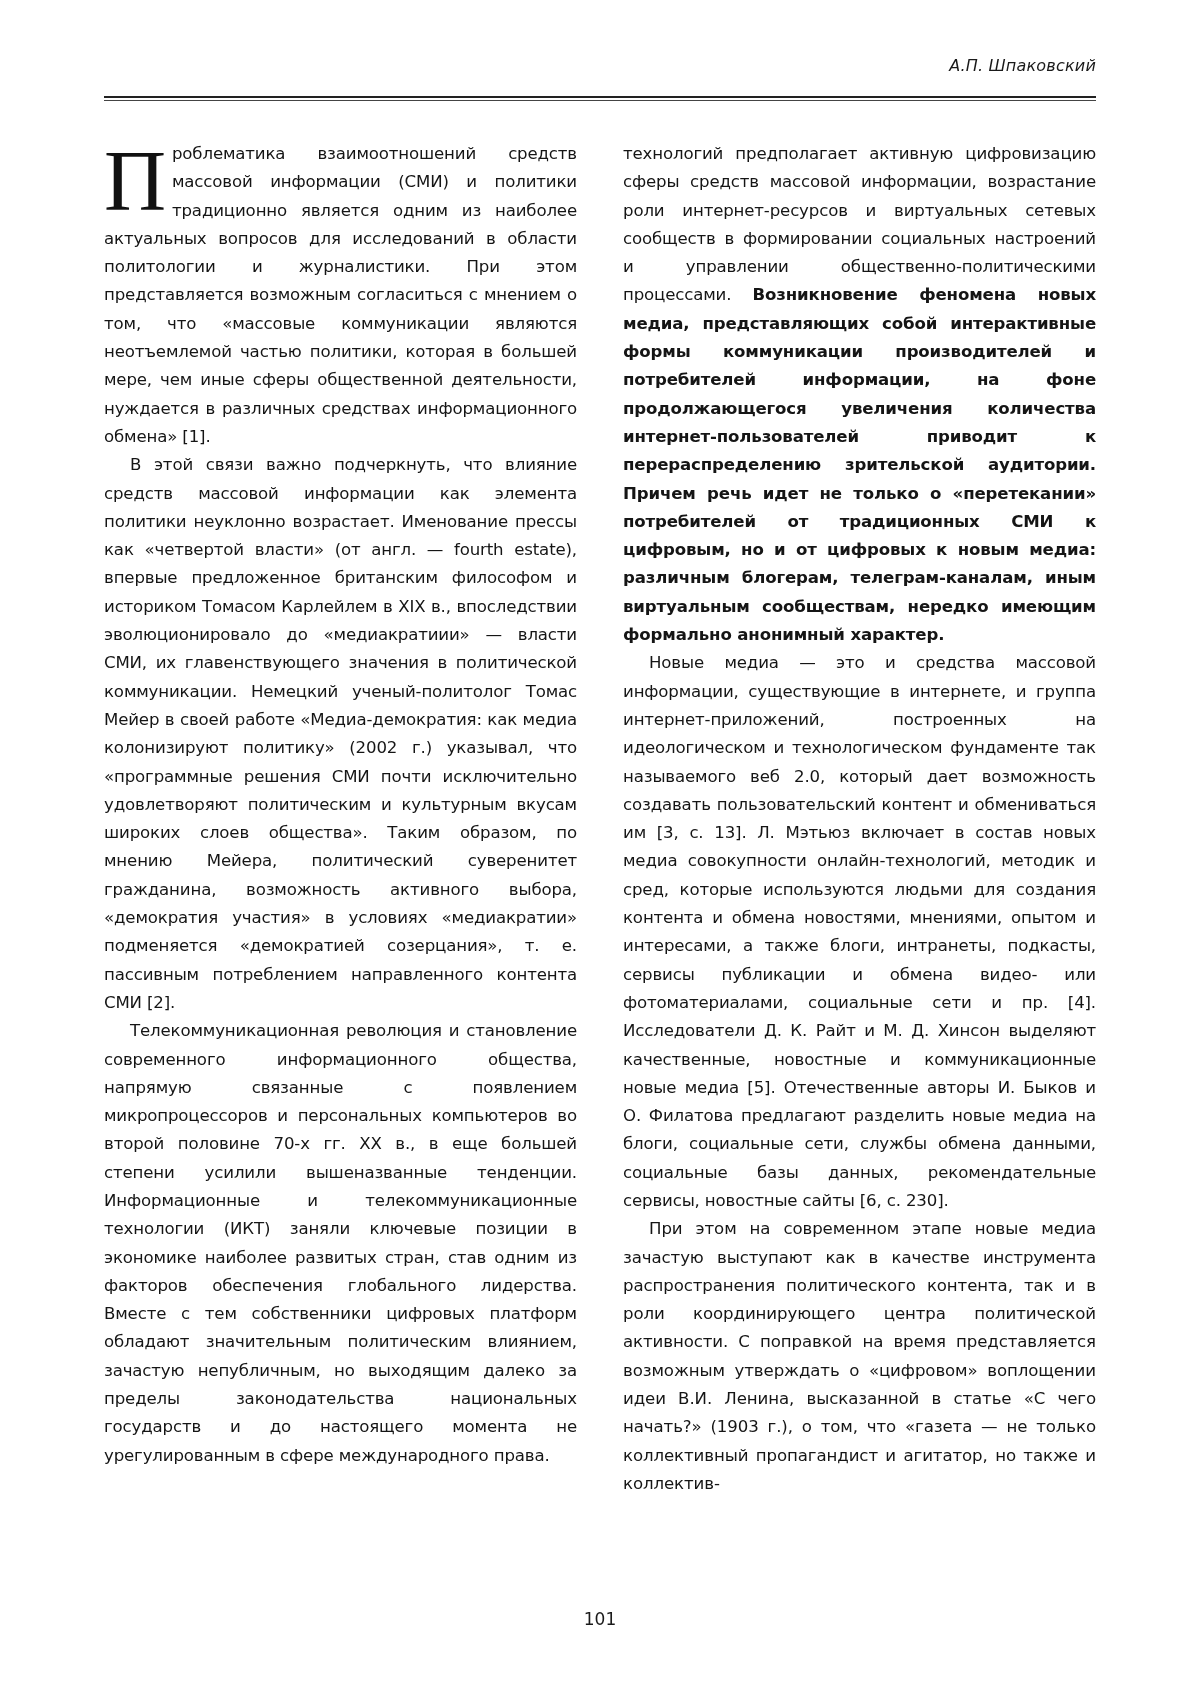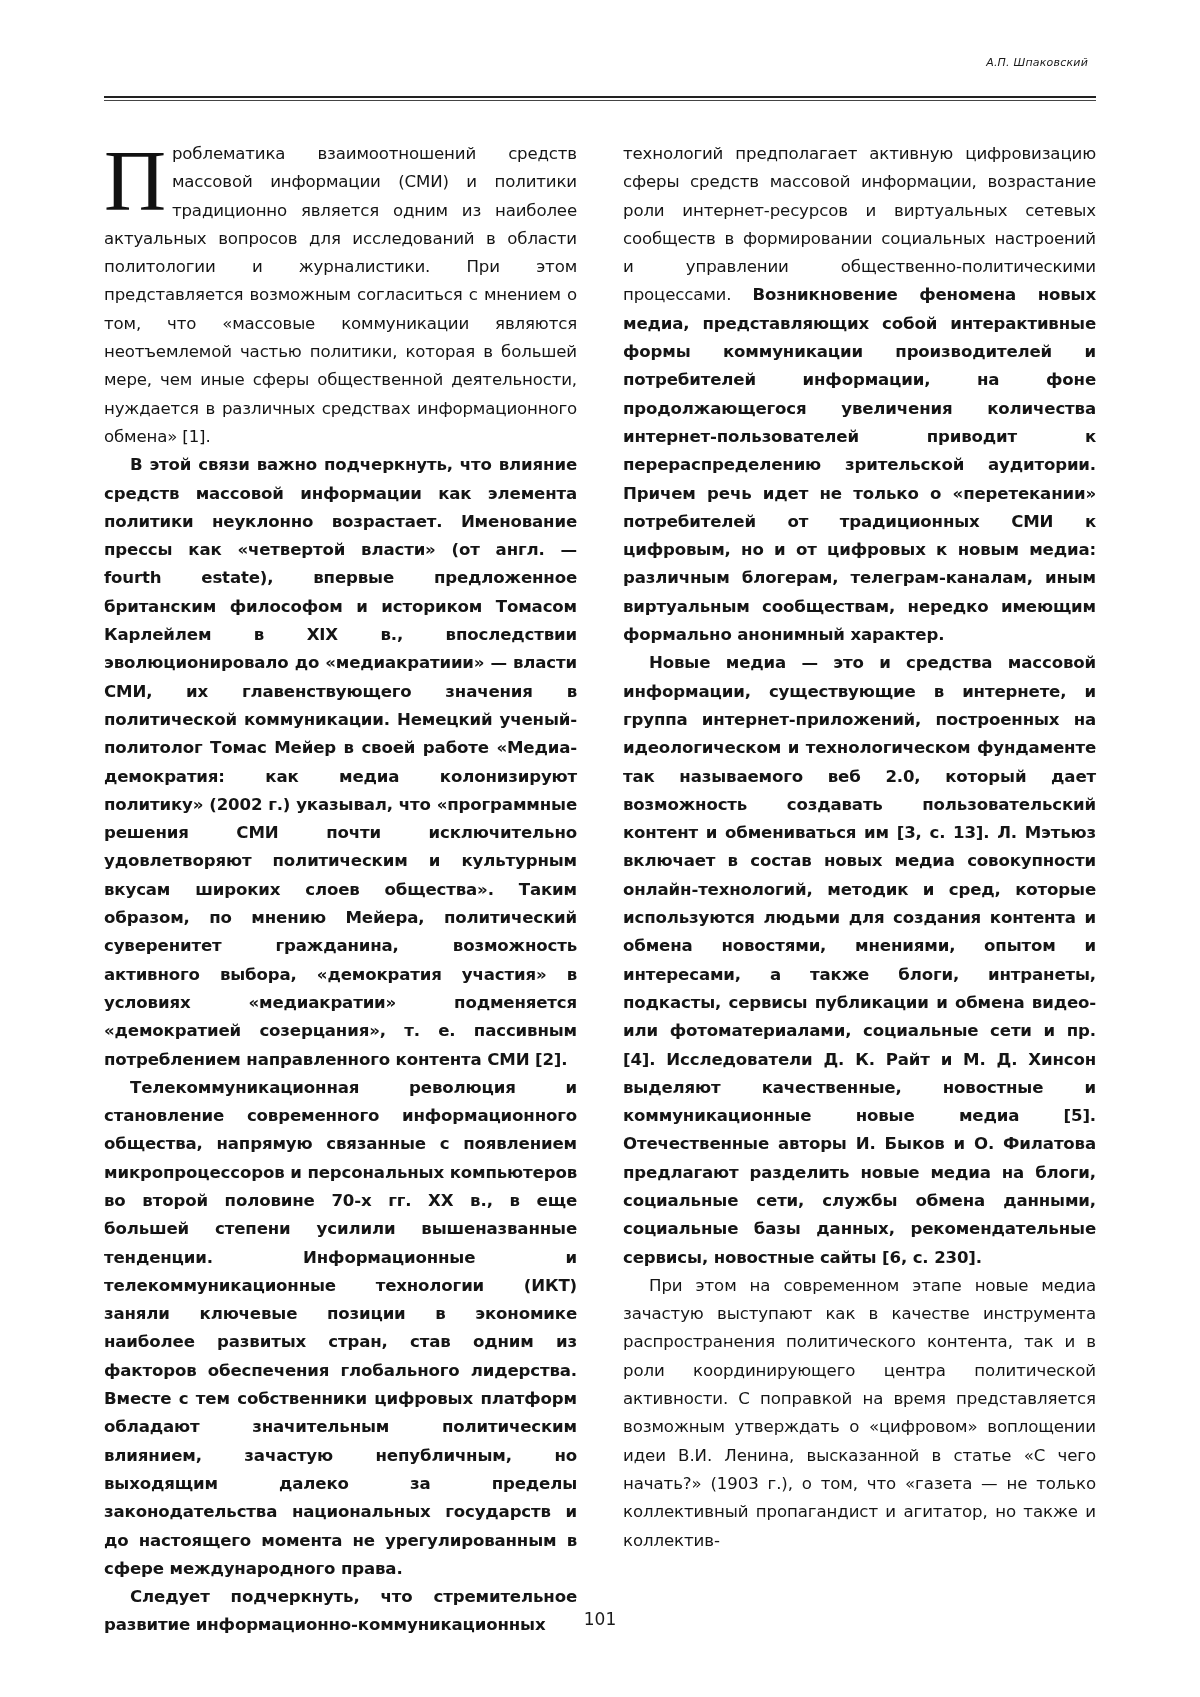--- a/index.html
+++ b/index.html
@@ -13,24 +13,24 @@
     height: 1697px;
     background: #ffffff;
     box-sizing: border-box;
     font-family: "Liberation Serif", serif;
     color: #111111;
     overflow: hidden;
   }
   .running-head {
     position: absolute;
     top: 56px;
-    right: 112px;
+    right: 104px;
     font-family: "DejaVu Sans", sans-serif;
     font-style: italic;
-    font-size: 11px;
+    font-size: 16px;
     color: #1a1a1a;
     letter-spacing: 0.2px;
   }
   .rule-wrap {
     position: absolute;
     top: 96px;
     left: 104px;
     width: 992px;
   }
   .rule-thick {
@@ -61,21 +61,20 @@
     font-family: "DejaVu Sans", sans-serif;
     font-size: 16.6px;
     line-height: 28.3px;
     text-align: justify;
     text-justify: inter-word;
     color: #151515;
     hyphens: auto;
   }
   p.indent {
     text-indent: 26px;
-    font-weight: bold;
   }
   p.bold {
     font-weight: normal;
     letter-spacing: -0.1px;
   }
   .dropcap-para {
     position: relative;
     min-height: 96px;
   }
   .dropcap {
@@ -114,21 +113,20 @@
     <div class="rule-gap"></div>
     <div class="rule-thin"></div>
   </div>
 
   <div class="columns">
 
     <div class="col">
       <p class="dropcap-para tight"><span class="dropcap">П</span><span>роблематика взаимоотношений средств массовой информации (СМИ) и политики традиционно является одним из наиболее актуальных вопросов для исследований в области политологии и журналистики. При этом представляется возможным согласиться с мнением о том, что «массовые коммуникации являются неотъемлемой частью политики, которая в большей мере, чем иные сферы общественной деятельности, нуждается в различных средствах информационного обмена» [1].</span></p>
       <p class="indent tight">В этой связи важно подчеркнуть, что влияние средств массовой информации как элемента политики неуклонно возрастает. Именование прессы как «четвертой власти» (от англ. — fourth estate), впервые предложенное британским философом и историком Томасом Карлейлем в XIX в., впоследствии эволюционировало до «медиакратиии» — власти СМИ, их главенствующего значения в политической коммуникации. Немецкий ученый-политолог Томас Мейер в своей работе «Медиа-демократия: как медиа колонизируют политику» (2002 г.) указывал, что «программные решения СМИ почти исключительно удовлетворяют политическим и культурным вкусам широких слоев общества». Таким образом, по мнению Мейера, политический суверенитет гражданина, возможность активного выбора, «демократия участия» в условиях «медиакратии» подменяется «демократией созерцания», т. е. пассивным потреблением направленного контента СМИ [2].</p>
       <p class="indent tight">Телекоммуникационная революция и становление современного информационного общества, напрямую связанные с появлением микропроцессоров и персональных компьютеров во второй половине 70-х гг. XX в., в еще большей степени усилили вышеназванные тенденции. Информационные и телекоммуникационные технологии (ИКТ) заняли ключевые позиции в экономике наиболее развитых стран, став одним из факторов обеспечения глобального лидерства. Вместе с тем собственники цифровых платформ обладают значительным политическим влиянием, зачастую непубличным, но выходящим далеко за пределы законодательства национальных государств и до настоящего момента не урегулированным в сфере международного права.</p>
-      <p class="indent tight">Следует подчеркнуть, что стремительное развитие информационно-коммуникационных</p>
     </div>
 
     <div class="col">
       <p class="tight"><span>технологий предполагает активную цифровизацию сферы средств массовой информации, возрастание роли интернет-ресурсов и виртуальных сетевых сообществ в формировании социальных настроений и управлении общественно-политическими процессами. </span><strong>Возникновение феномена новых медиа, представляющих собой интерактивные формы коммуникации производителей и потребителей информации, на фоне продолжающегося увеличения количества интернет-пользователей приводит к перераспределению зрительской аудитории. Причем речь идет не только о «перетекании» потребителей от традиционных СМИ к цифровым, но и от цифровых к новым медиа: различным блогерам, телеграм-каналам, иным виртуальным сообществам, нередко имеющим формально анонимный характер.</strong></p>
       <p class="indent tight">Новые медиа — это и средства массовой информации, существующие в интернете, и группа интернет-приложений, построенных на идеологическом и технологическом фундаменте так называемого веб 2.0, который дает возможность создавать пользовательский контент и обмениваться им [3, с. 13]. Л. Мэтьюз включает в состав новых медиа совокупности онлайн-технологий, методик и сред, которые используются людьми для создания контента и обмена новостями, мнениями, опытом и интересами, а также блоги, интранеты, подкасты, сервисы публикации и обмена видео- или фотоматериалами, социальные сети и пр. [4]. Исследователи Д. К. Райт и М. Д. Хинсон выделяют качественные, новостные и коммуникационные новые медиа [5]. Отечественные авторы И. Быков и О. Филатова предлагают разделить новые медиа на блоги, социальные сети, службы обмена данными, социальные базы данных, рекомендательные сервисы, новостные сайты [6, с. 230].</p>
       <p class="indent bold tight">При этом на современном этапе новые медиа зачастую выступают как в качестве инструмента распространения политического контента, так и в роли координирующего центра политической активности. С поправкой на время представляется возможным утверждать о «цифровом» воплощении идеи В.И. Ленина, высказанной в статье «С чего начать?» (1903 г.), о том, что «газета — не только коллективный пропагандист и агитатор, но также и коллектив-</p>
     </div>
 
   </div>
 

